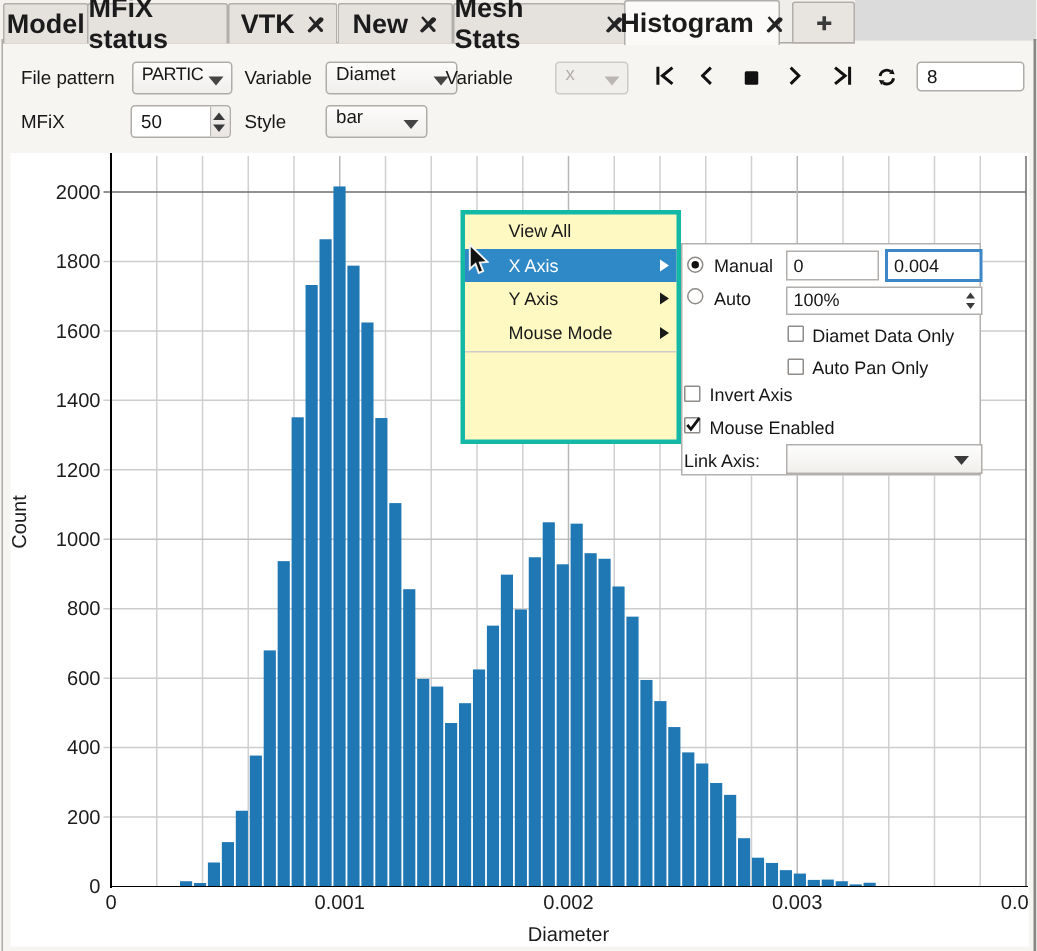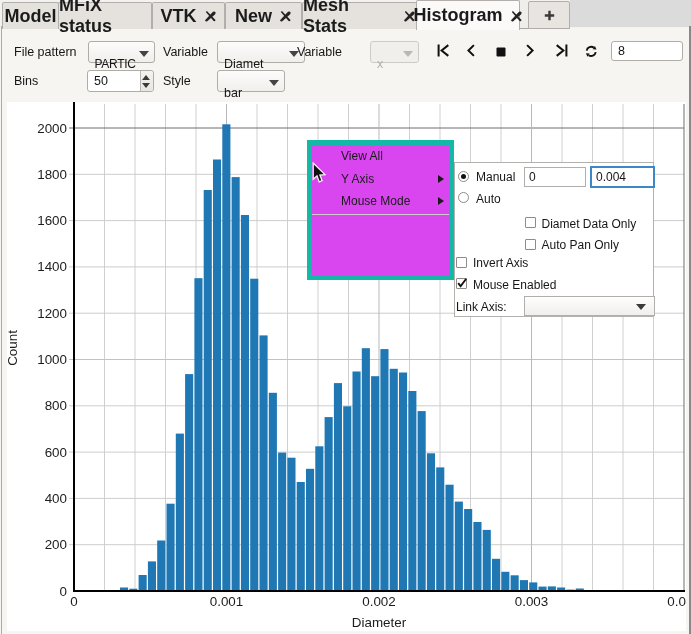--- a/index.html
+++ b/index.html
@@ -5,26 +5,26 @@
 body { font-family:"Liberation Sans", sans-serif; background:#f7f5f2; position:relative; font-size:12.5px; color:#161616;}
 .tabstrip { position:absolute; left:0; top:0; width:691px; height:28px; background:#f4f2ee; }
 .tabstrip .grayzone { position:absolute; left:570px; top:0; width:121px; height:27px; background:#dbdbdb; }
 .tabline { position:absolute; left:2px; top:28px; width:568px; height:1px; background:#aaa7a4; }
 .tab { position:absolute; top:2px; height:27px; background:#e5e2de; border:1px solid #b1aeac; border-bottom:none; border-radius:2px 2px 0 0;
   display:flex; align-items:center; justify-content:center; font-size:18px; color:#1b1b1b; gap:7px; z-index:1;font-weight:bold;}
 .tab.active { top:0; height:30px; background:#fbfaf9; z-index:3; }
 .tab.plus { top:1px; background:#e8e5e1; border-bottom:1px solid #b1aeac; height:28px;}
 .lbl { position:absolute; font-size:12.5px; color:#161616; }
 .combo { position:absolute; height:22px; background:linear-gradient(#fdfcfb,#f1efec); border:1px solid #b0ada9; border-radius:3px;
-  font-size:12.5px; padding:15px 0 0 6px; color:#161616;}
+  font-size:12.5px; padding:0 0 0 6px; color:#161616;}
 .combo.dis { background:#f1efec; border-color:#cdcac7; color:#b3b0ad; }
 .carr { position:absolute; right:5px; top:9px; width:0; height:0; border-left:5.5px solid transparent; border-right:5.5px solid transparent; border-top:6px solid #444; }
 .carr.disa { border-top-color:#b9b6b3; }
 .field { position:absolute; background:#fff; border:1px solid #b0ada9; border-radius:3px; font-size:12.5px; padding-left:6px; }
-.menu { position:absolute; left:307px; top:140px; width:147px; height:140px; background:#d946ef; border:5px solid #14b8a6; z-index:10;}
+.menu { position:absolute; left:307px; top:140px; width:147px; height:156px; background:#fef9c3; border:3px solid #14b8a6; z-index:10;}
 .mi { height:22.6px; line-height:22.6px; padding-left:29px; font-size:12px; color:#1a1a1a; position:relative;}
 .mi.hl { background:#2f89c7; color:#fff; }
 .mi .sub { position:absolute; right:5px; top:7px; width:0; height:0; border-top:4.5px solid transparent; border-bottom:4.5px solid transparent; border-left:6px solid #1a1a1a;}
 .mi.hl .sub { border-left-color:#fff; }
 .msep { height:1px; background:#cfccc9; margin:1px 0 1px 0; }
 .panel { position:absolute; left:454px; top:162px; width:200px; height:155px; background:#fff; border:1px solid #b3b1ae; z-index:9; font-size:12px;padding-left:22px;}
 .radio { position:absolute; width:11px; height:11px; border:1px solid #8e8b88; border-radius:50%; background:#fff;}
 .radio.sel::after { content:''; position:absolute; left:2px; top:2px; width:5px; height:5px; border-radius:50%; background:#111;}
 .chk { position:absolute; width:11px; height:11px; border:1px solid #8e8b88; background:#fff; border-radius:1px;}
 .ptext { position:absolute; color:#161616; }
@@ -191,43 +191,48 @@
       <rect x="10.4" y="0.5" width="2" height="12" fill="#111"></rect>
     </svg></div>
 <div style="position:absolute;left:584px;top:44px"><svg width="15" height="15" viewBox="0 0 15 15">
       <path d="M2.67 6.60 A4.6 4.6 0 0 1 9.84 3.63" fill="none" stroke="#111" stroke-width="1.9"></path>
       <path d="M11.73 8.20 A4.6 4.6 0 0 1 4.56 11.17" fill="none" stroke="#111" stroke-width="1.9"></path>
       <polygon points="12.46,5.47 10.93,2.08 8.75,5.19" fill="#111"></polygon>
       <polygon points="1.94,9.33 3.47,12.72 5.65,9.61" fill="#111"></polygon>
     </svg></div>
 <div class="field" style="left:611px;top:41px;width:72px;height:20px;line-height:18px">8</div>
 
-<div class="lbl" style="left:14px;top:74px">Bins</div>
+<div class="lbl" style="left:14px;top:74px">MFiX</div>
 <div class="field" style="left:87px;top:70px;width:67px;height:22px;line-height:20px">50
   <span style="position:absolute;right:0;top:0;bottom:0;width:13.5px;background:linear-gradient(#f4f2ef,#e8e5e2);border-left:1px solid #b7b4b1;border-radius:0 3px 3px 0"></span>
   <span class="spinarr" style="right:2.8px;top:3.5px;border-left:4px solid transparent;border-right:4px solid transparent;border-bottom:5.5px solid #3a3a3a"></span>
   <span class="spinarr" style="right:2.8px;bottom:3.5px;border-left:4px solid transparent;border-right:4px solid transparent;border-top:5.5px solid #3a3a3a"></span>
 </div>
 <div class="lbl" style="left:163px;top:74px">Style</div>
 <div class="combo" style="left:217px;top:70px;width:67.5px"><span style="font-size:12.5px;letter-spacing:0">bar</span><span class="carr"></span></div>
 
 <div class="menu">
   <div class="mi">View All</div>
+  <div class="mi hl">X Axis<span class="sub"></span></div>
   <div class="mi">Y Axis<span class="sub"></span></div>
   <div class="mi">Mouse Mode<span class="sub"></span></div>
   <div class="msep"></div>
 </div>
 
 <div class="panel">
   <div class="radio sel" style="left:2.5px;top:7.5px"></div>
   <div class="ptext" style="left:21px;top:7px">Manual</div>
   <div class="pfield" style="left:69px;top:3.5px;width:62px;height:20px;line-height:18px">0</div>
   <div class="pfield" style="left:135px;top:2.5px;width:65px;height:22px;line-height:19px;border:2px solid #3d87c9">0.004</div>
   <div class="radio" style="left:2.5px;top:29px"></div>
   <div class="ptext" style="left:21px;top:28.5px">Auto</div>
+  <div class="pfield" style="left:69px;top:28px;width:131px;height:18.5px;line-height:17px">100%
+    <span class="spinarr" style="right:4px;top:3px;border-left:3.5px solid transparent;border-right:3.5px solid transparent;border-bottom:4.5px solid #3a3a3a"></span>
+    <span class="spinarr" style="right:4px;bottom:3px;border-left:3.5px solid transparent;border-right:3.5px solid transparent;border-top:4.5px solid #3a3a3a"></span>
+  </div>
   <div class="chk" style="left:70px;top:54px"></div>
   <div class="ptext" style="left:86.5px;top:53.5px">Diamet Data Only</div>
   <div class="chk" style="left:70px;top:75.5px"></div>
   <div class="ptext" style="left:86.5px;top:75px">Auto Pan Only</div>
   <div class="chk" style="left:1px;top:93.5px"></div>
   <div class="ptext" style="left:18px;top:93px">Invert Axis</div>
   <div class="chk" style="left:1px;top:115px">
       <svg width="13" height="12" viewBox="0 0 13 12" style="position:absolute;left:-1px;top:-2px">
         <path d="M2.2 6.2 L4.6 9.2 L10.2 1.8" fill="none" stroke="#111" stroke-width="1.9"></path>
       </svg>

